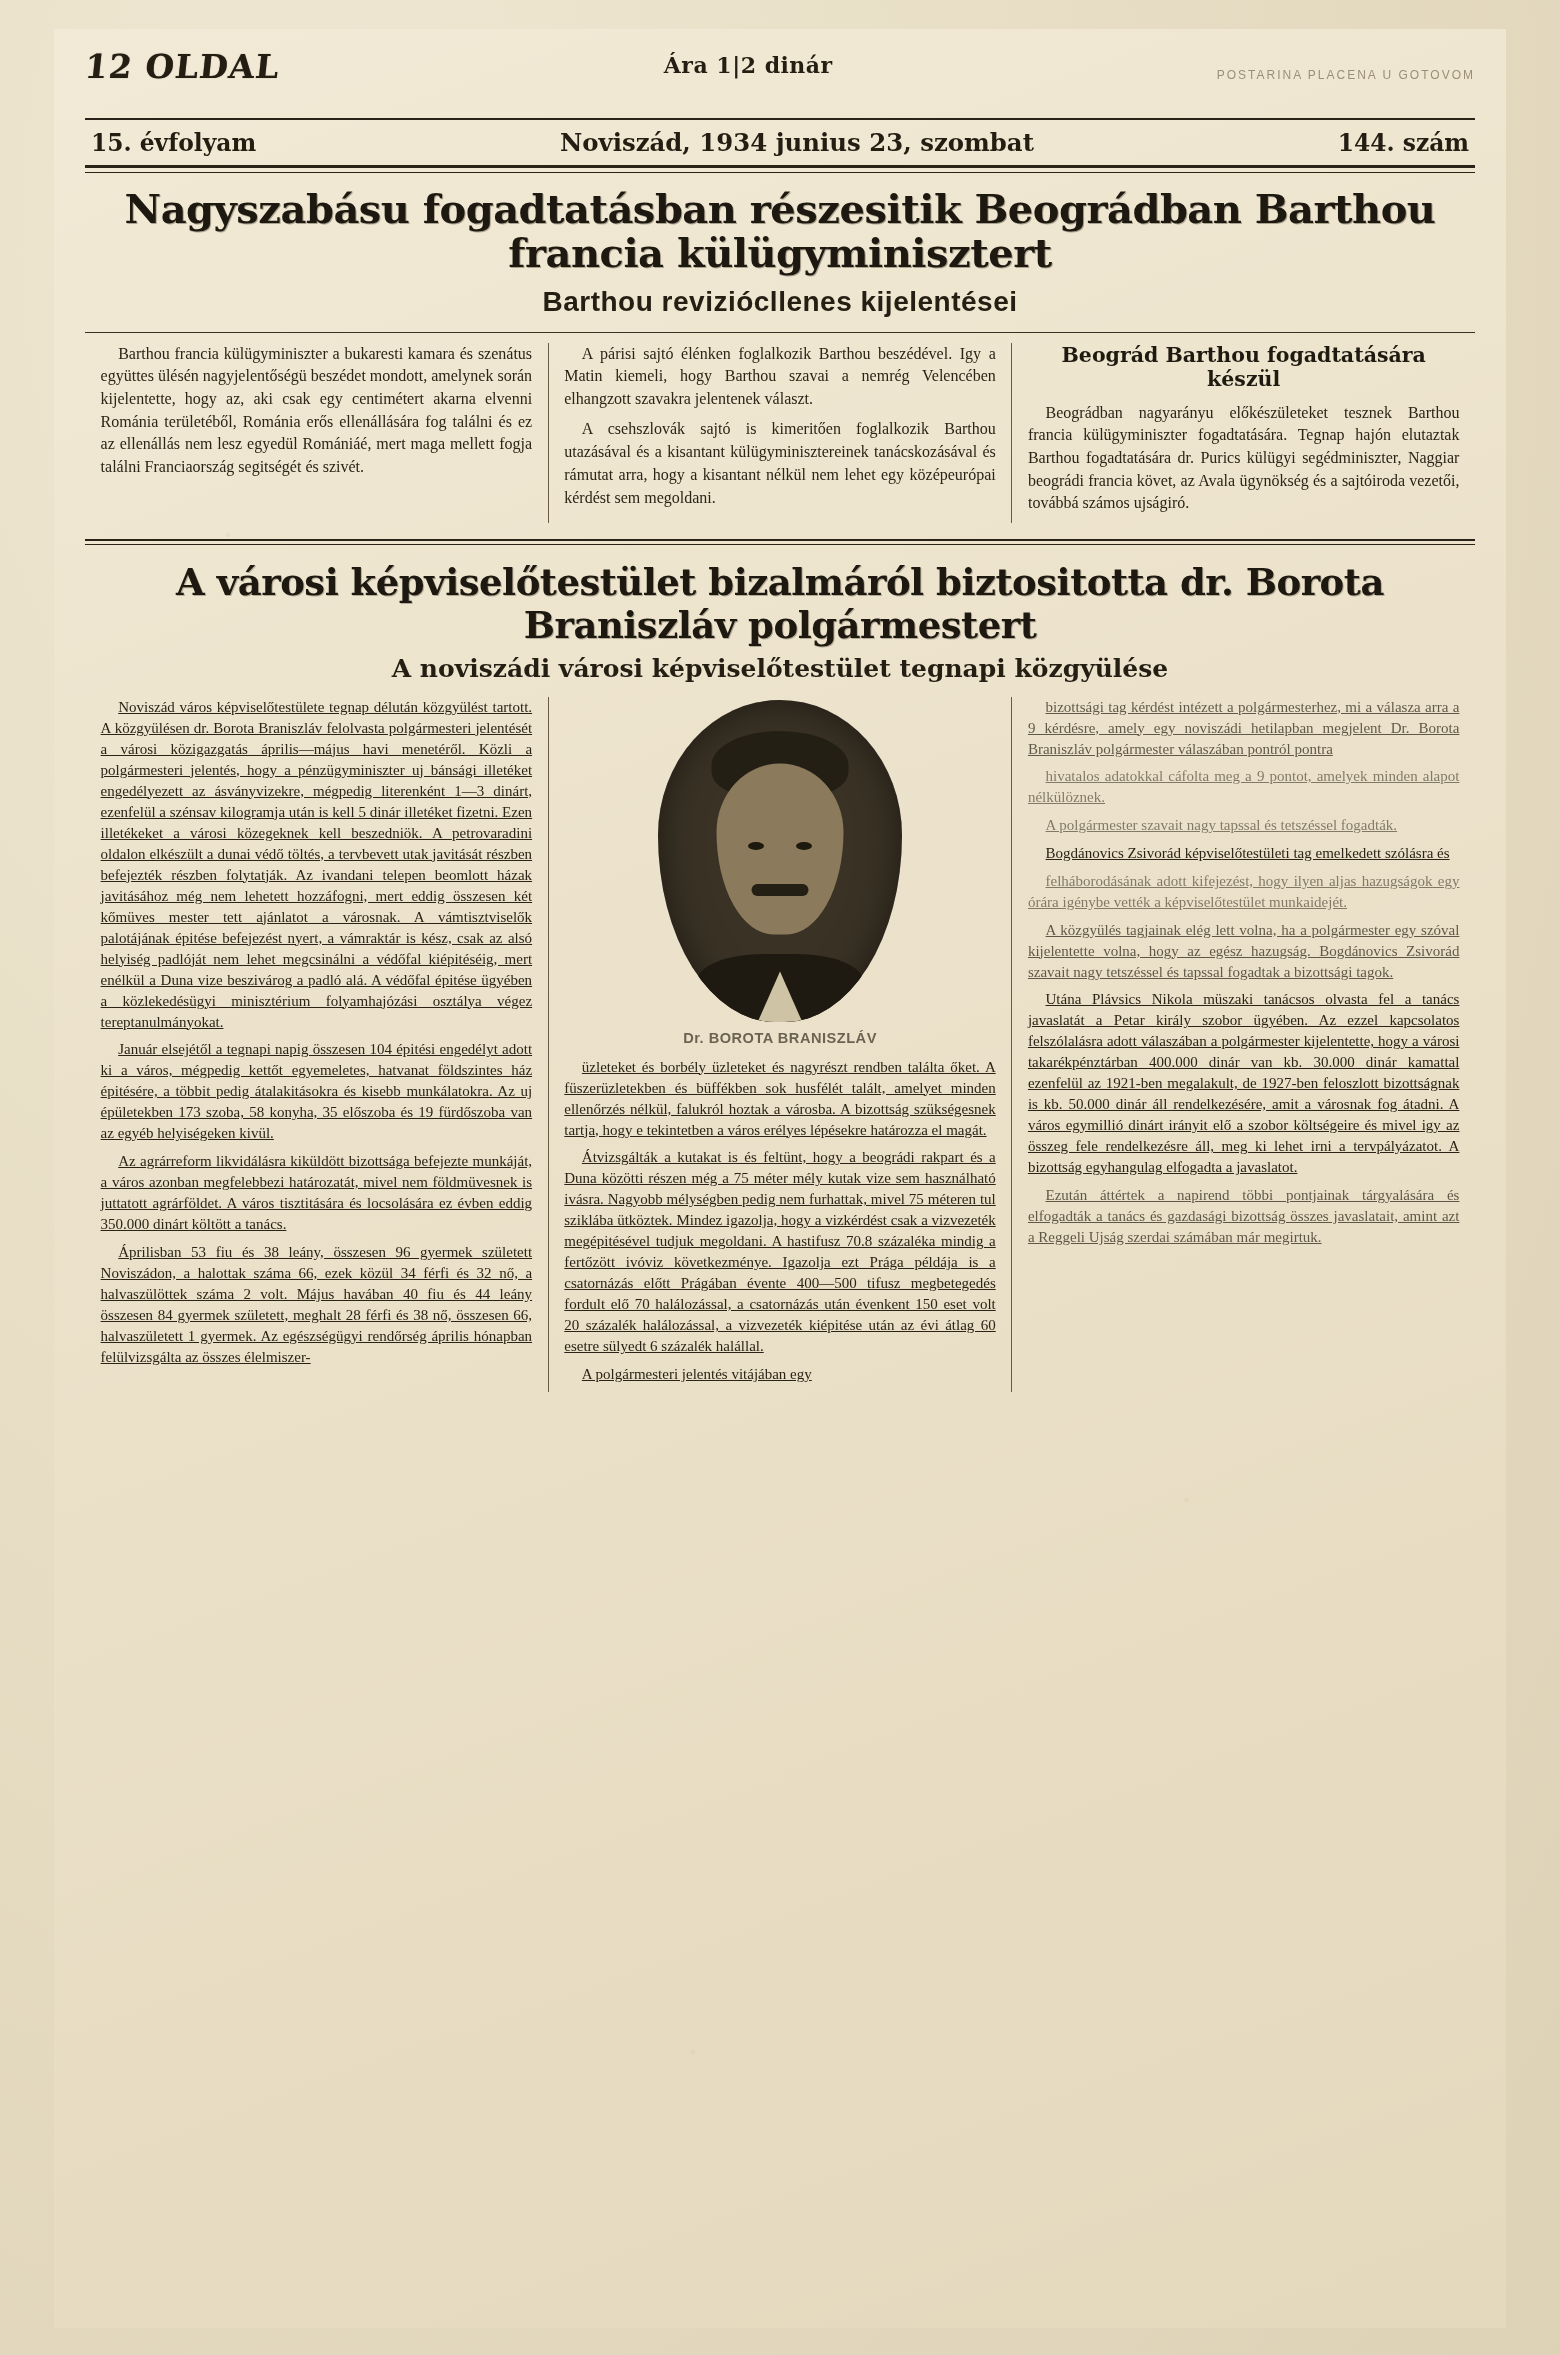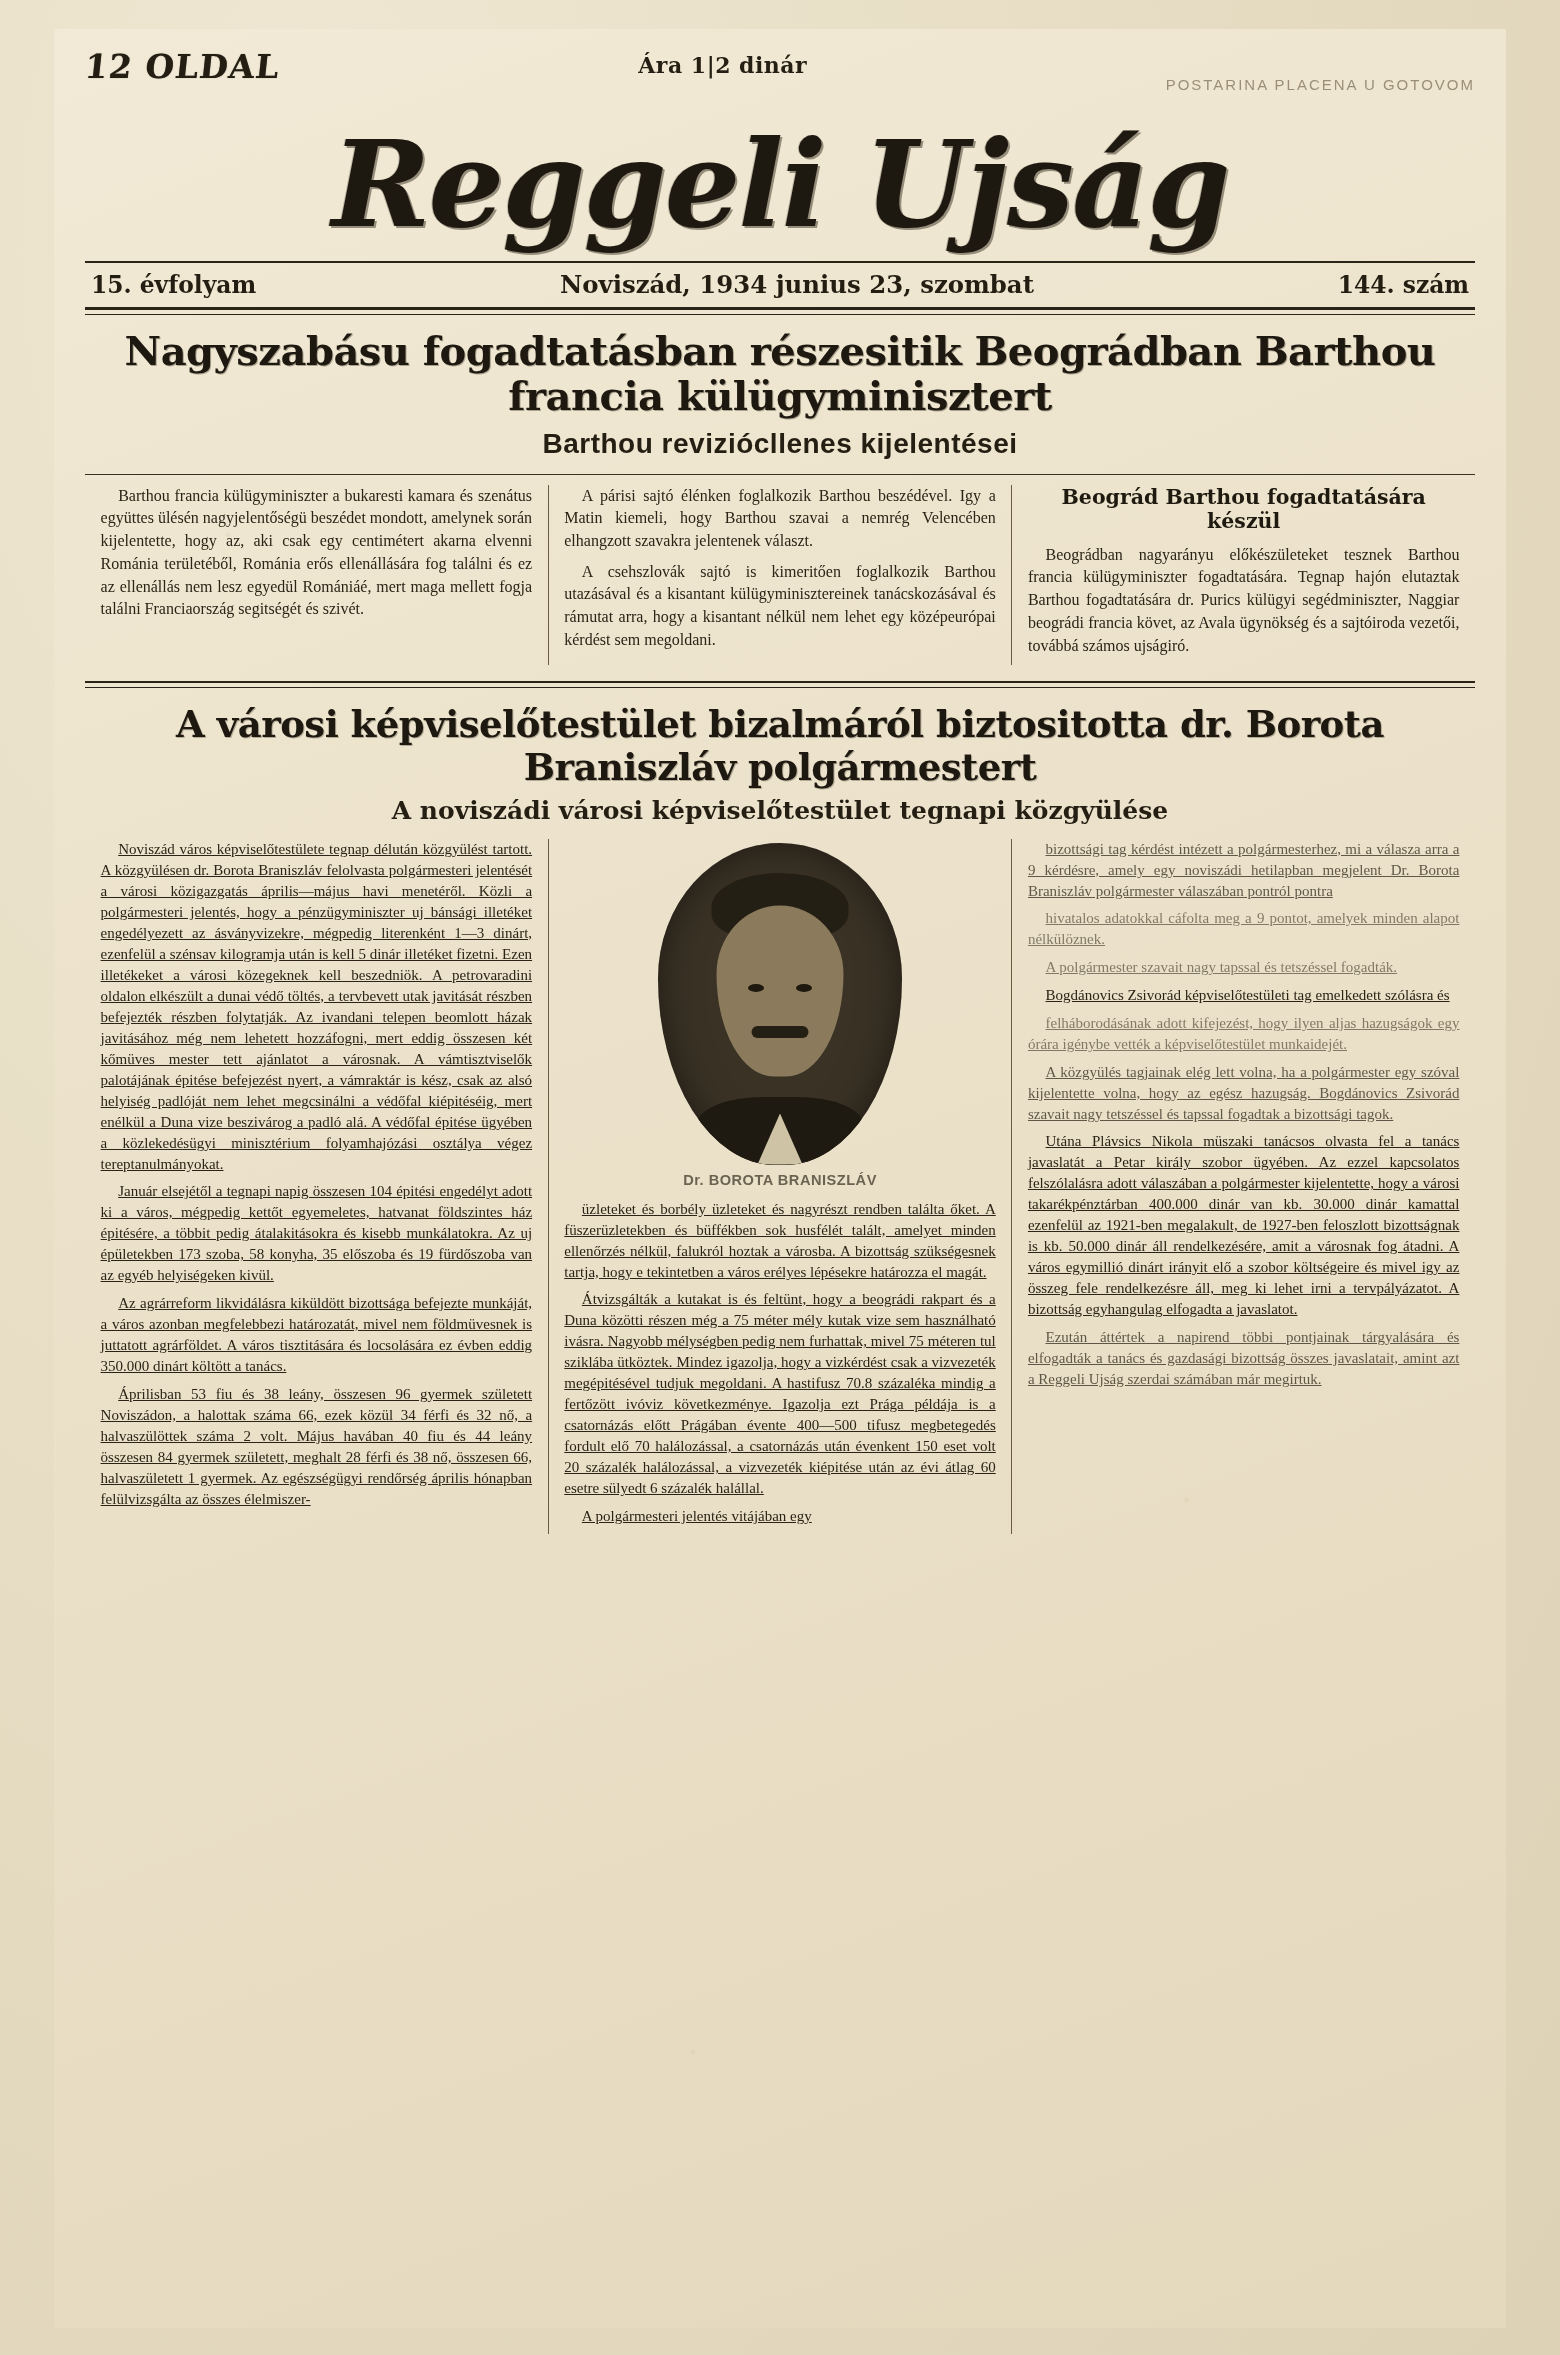--- a/index.html
+++ b/index.html
@@ -52,24 +52,24 @@
   .price{
     font-family:"DejaVu Serif", serif;
     font-weight:bold;
     font-size:22px;
     color:#241e13;
     margin-top:5.9px;
     letter-spacing:0.5px;
   }
   .postage{
     font-family:"Liberation Sans", sans-serif;
-    font-size:15px;
+    font-size:12px;
     letter-spacing:2px;
     color:#6e6048;
-    margin-top:29px;
+    margin-top:21px;
     opacity:.65;
   }
   .masthead{
     text-align:center;
     margin-top:-3.9px;
     height:146px;
     position:relative;
   }
   .masthead .title{
     font-family:"DejaVu Serif", serif;
@@ -267,23 +267,20 @@
 <div class="page">
   <div class="paper">
     <div class="noise"></div>
 
     <div class="top-row">
       <div class="page-no">12 OLDAL</div>
       <div class="price">Ára 1|2 dinár</div>
       <div class="postage">POSTARINA PLACENA U GOTOVOM</div>
     </div>
 
-    <div class="masthead">
-      <div class="title">Reggeli Ujság</div>
-    </div>
 
     <hr class="rule">
     <div class="issue-bar">
       <div>15. évfolyam</div>
       <div class="mid">Noviszád, 1934 junius 23, szombat</div>
       <div>144. szám</div>
     </div>
     <div class="double-rule"></div>
 
     <div class="hl1">Nagyszabásu fogadtatásban részesitik Beográdban Barthou francia külügyminisztert</div>

